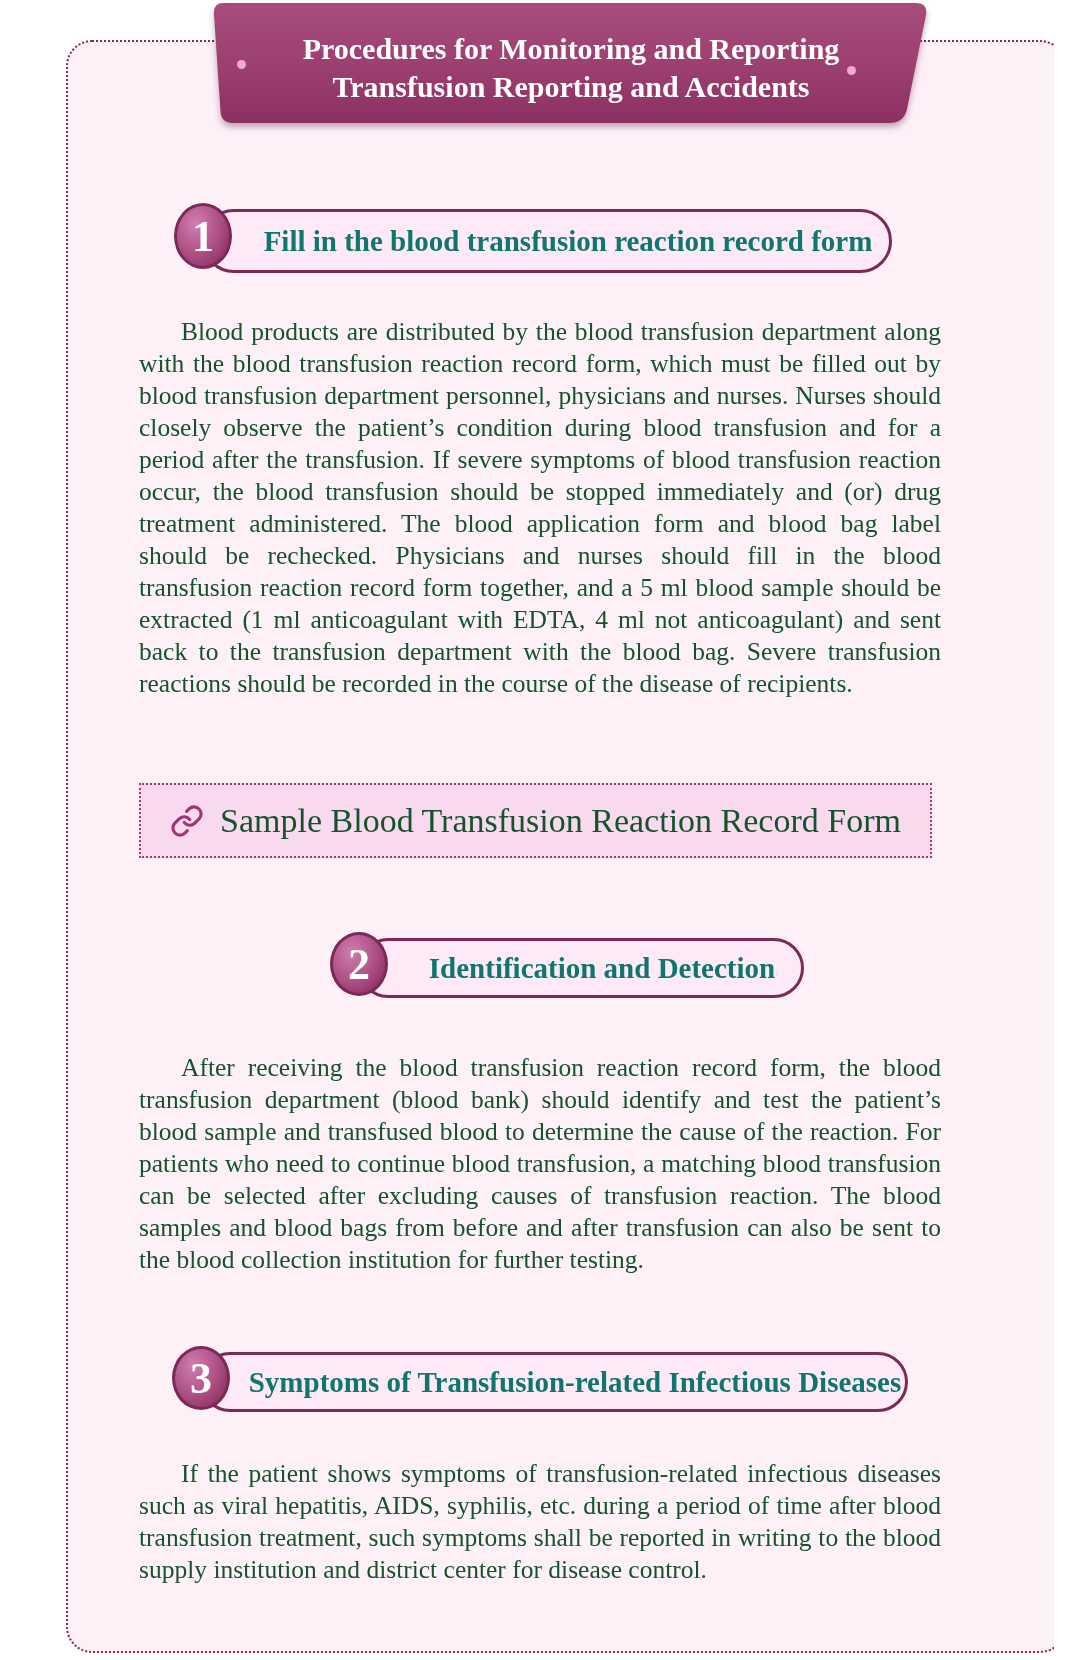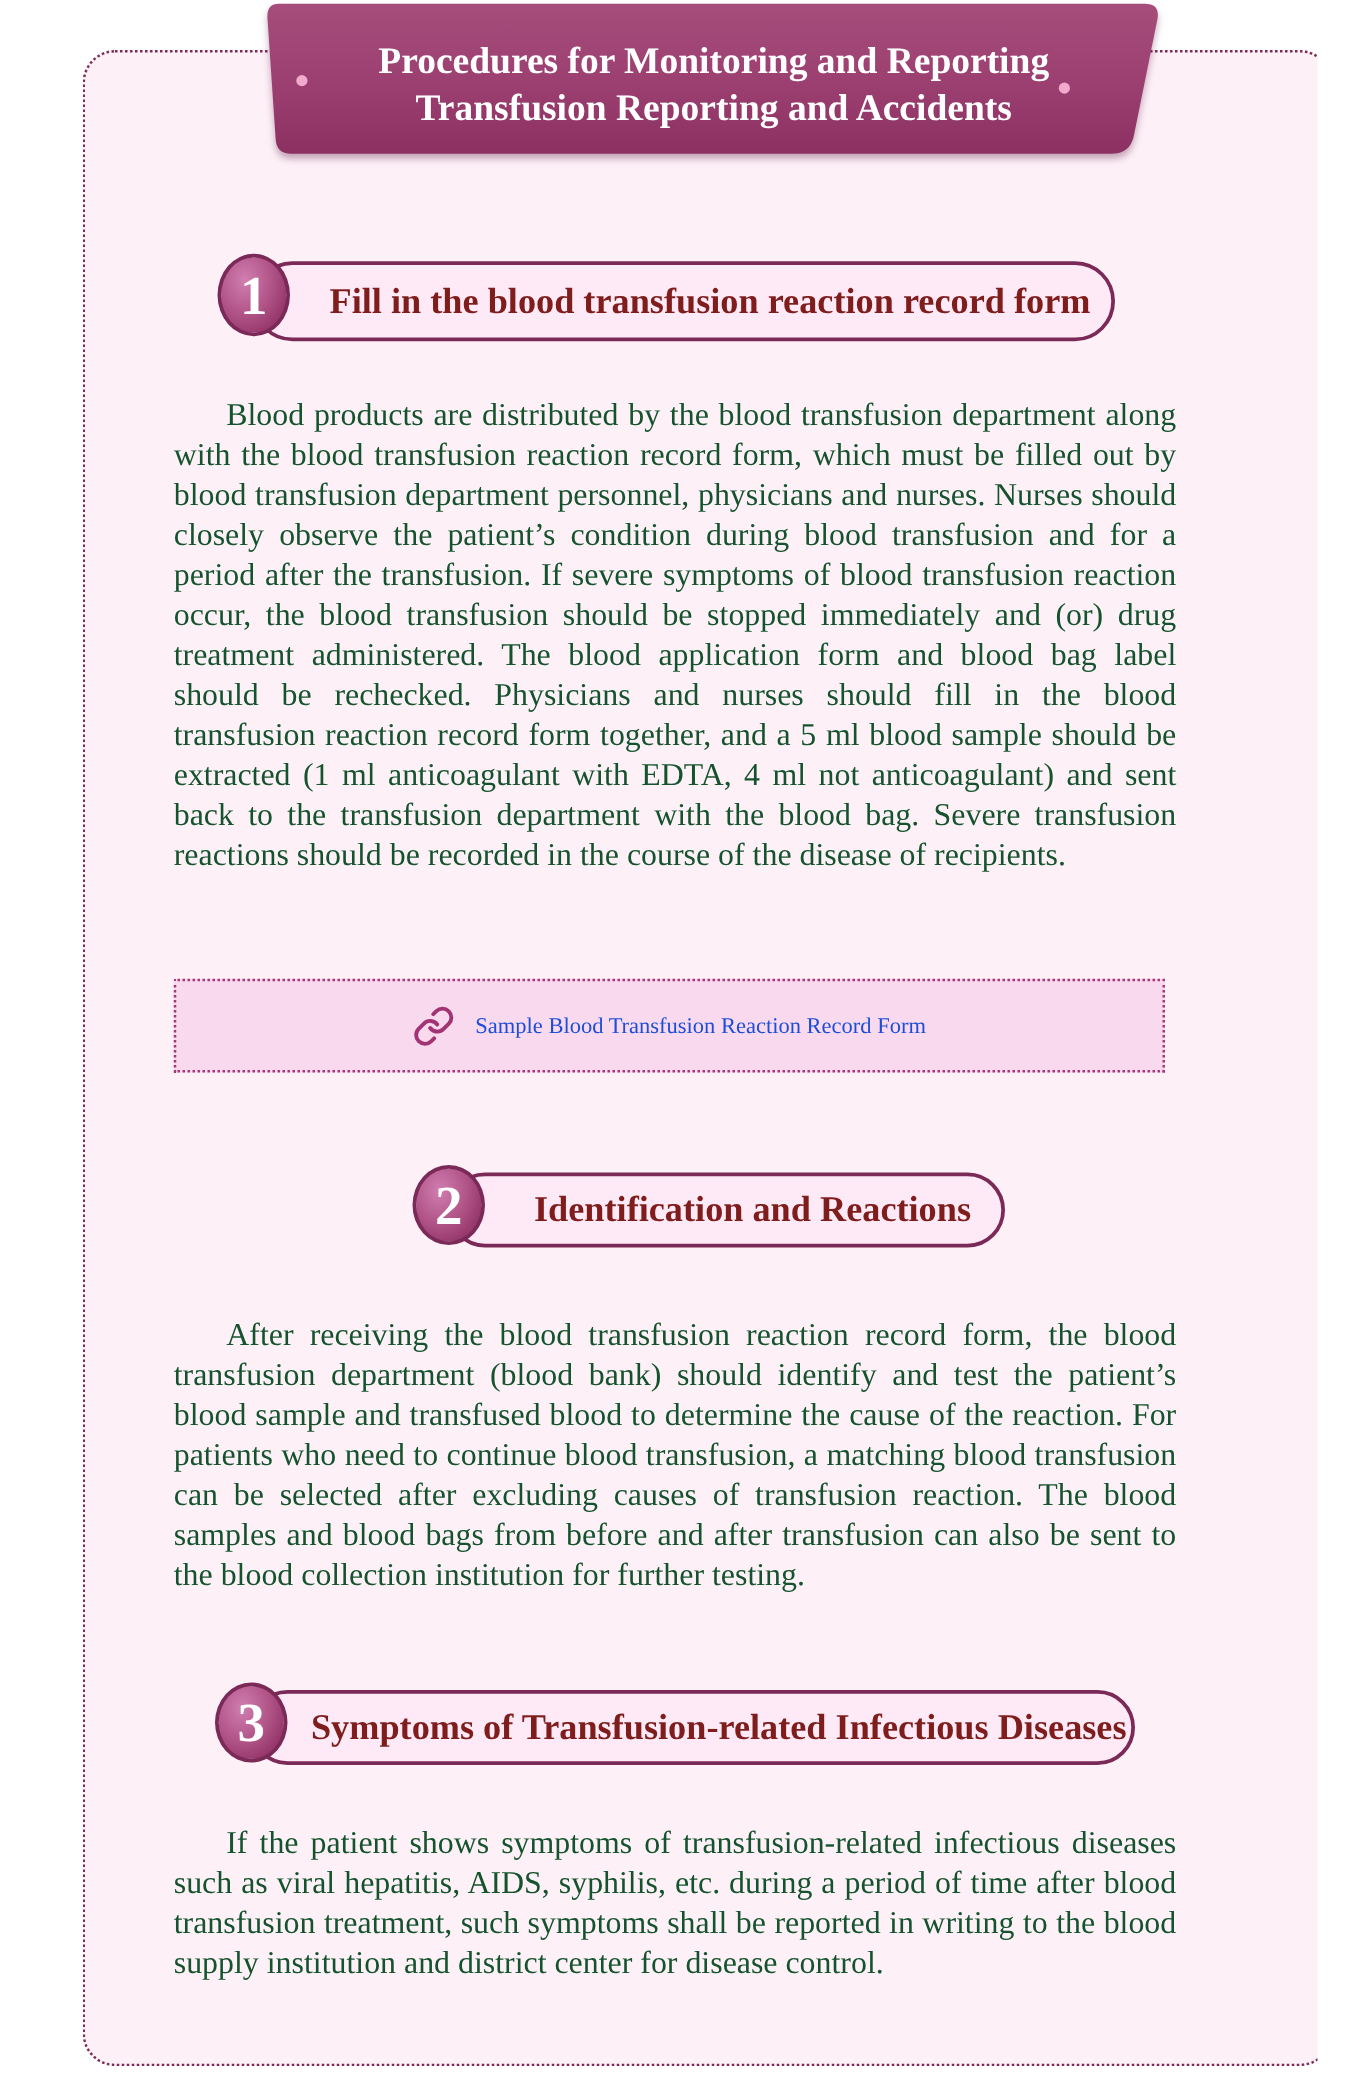--- a/index.html
+++ b/index.html
@@ -35,21 +35,21 @@
   .sec{position:absolute;}
   .sec .pill{
     position:absolute;top:6px;bottom:0;left:28px;right:0;
     background:#fdeaf6;
     border:3px solid #7b2a58;
     border-radius:40px;
     display:flex;align-items:center;justify-content:center;
     box-sizing:border-box;
   }
   .sec .pill .pill-label{
-    font-weight:bold;font-size:29px;color:#7f1d1d;
+    font-weight:bold;font-size:29px;color:#0f766e;
     padding-left:42px;white-space:nowrap;
   }
   .sec .num{
     position:absolute;left:0;top:0;
     width:52px;height:60px;
     border:3px solid #7b2a58;
     border-radius:50%;
     background:radial-gradient(ellipse at 36% 30%, #d07eb0 0%, #b25589 45%, #97396c 75%, #833059 100%);
     display:flex;align-items:center;justify-content:center;
     color:#ffffff;font-weight:bold;font-size:44px;
@@ -70,21 +70,21 @@
   .para3{top:1458px;}
   
   .link-box{
     position:absolute;left:113px;top:783px;width:793px;height:75px;
     background:#f8d9ed;
     border:2px dotted #a53a77;
     display:flex;align-items:center;justify-content:center;gap:16px;
     box-sizing:border-box;
     cursor:pointer;
   }
-  .link-box .link-label{font-size:18px;color:#1d4ed8;}
+  .link-box .link-label{font-size:34px;color:#14532d;}
   .link-box svg{display:block;}
 </style>
 </head>
 <body>
 
 <div class="page">
 
   <div class="frame"></div>
 
   <div class="banner">
@@ -120,21 +120,21 @@
   <div class="link-box">
     <svg width="34" height="34" viewBox="0 0 24 24" fill="none" stroke="#a33473" stroke-width="2.2" stroke-linecap="round" stroke-linejoin="round">
       <path d="M10 13a5 5 0 0 0 7.54.54l3-3a5 5 0 0 0-7.07-7.07l-1.72 1.71"></path>
       <path d="M14 11a5 5 0 0 0-7.54-.54l-3 3a5 5 0 0 0 7.07 7.07l1.71-1.71"></path>
     </svg>
     <span class="link-label">Sample Blood Transfusion Reaction Record Form</span>
   </div>
 
   <div class="sec sec2">
     <div class="pill">
-      <span class="pill-label">Identification and Reactions</span>
+      <span class="pill-label">Identification and Detection</span>
     </div>
     <div class="num">
       <span>2</span>
     </div>
   </div>
 
   <div class="para para2">After receiving the blood transfusion reaction record form, the blood transfusion department (blood bank) should identify and test the patient’s blood sample and transfused blood to determine the cause of the reaction. For patients who need to continue blood transfusion, a matching blood transfusion can be selected after excluding causes of transfusion reaction. The blood samples and blood bags from before and after transfusion can also be sent to the blood collection institution for further testing.</div>
 
   <div class="sec sec3">
     <div class="pill">

